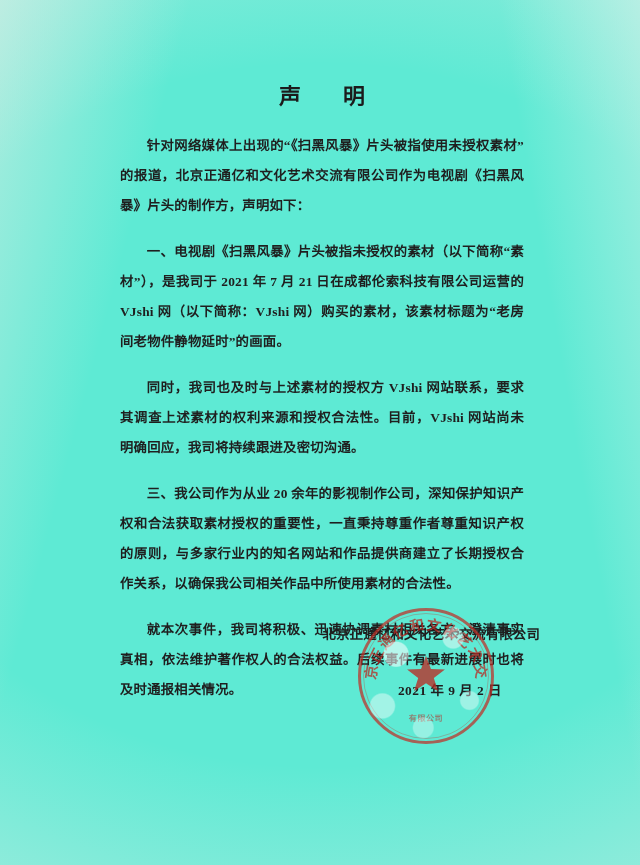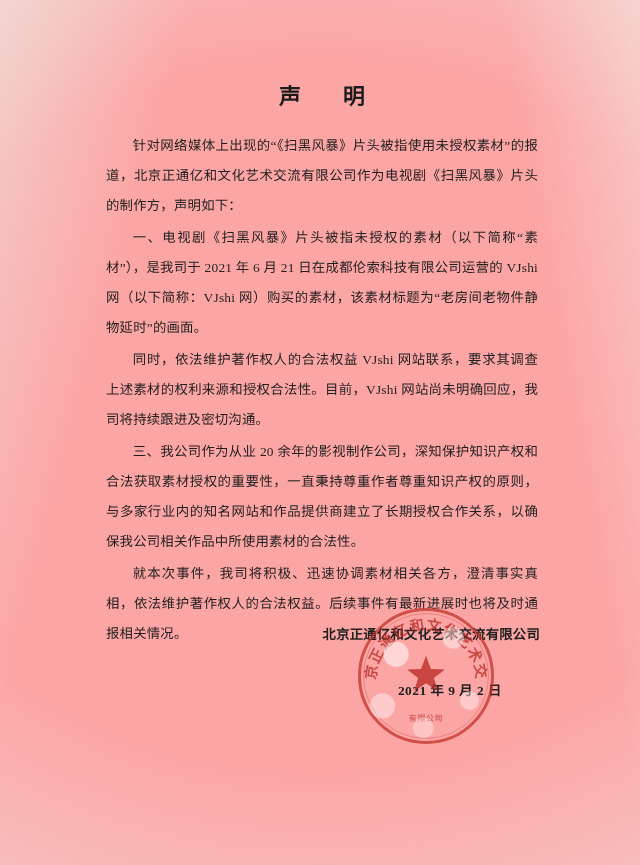--- a/index.html
+++ b/index.html
@@ -12,21 +12,21 @@
     height: 865px;
     background: #ffffff;
     font-family: "Liberation Serif", "DejaVu Serif", serif;
     overflow: hidden;
   }
 
   .page {
     position: relative;
     width: 640px;
     height: 865px;
-    background: #fca5a5;
+    background: #5eead4;
     box-sizing: border-box;
     overflow: hidden;
   }
 
   
   .paper-texture {
     position: absolute;
     inset: 0;
     pointer-events: none;
     background:
@@ -53,24 +53,24 @@
     padding-bottom: 0;
     line-height: 1.2;
     text-indent: 10px;
     font-family: "Liberation Serif", "DejaVu Serif", serif;
   }
 
   .para {
     font-size: 13.4px;
     line-height: 30px;
     color: #1f1f1f;
-    margin: 2px;
+    margin: 16px;
     text-align: justify;
     text-justify: inter-ideograph;
-    font-weight: normal;
+    font-weight: bold;
     letter-spacing: 0.2px;
     font-family: "Liberation Serif", "DejaVu Serif", serif;
   }
 
   .para.indent {
     text-indent: 2em;
   }
 
   .para-gap-first {
     margin-top: 21px;
@@ -180,24 +180,24 @@
 <div class="page">
 
   <div class="paper-texture"></div>
 
   <div class="doc-body">
 
     <h1 class="doc-title">声　明</h1>
 
     <p class="para indent para-gap-first">针对网络媒体上出现的“《扫黑风暴》片头被指使用未授权素材”的报道，北京正通亿和文化艺术交流有限公司作为电视剧《扫黑风暴》片头的制作方，声明如下：</p>
 
-    <p class="para indent">一、电视剧《扫黑风暴》片头被指未授权的素材（以下简称“素材”），是我司于 2021 年 6 月 21 日在成都伦索科技有限公司运营的 VJshi 网（以下简称：VJshi 网）购买的素材，该素材标题为“老房间老物件静物延时”的画面。</p>
-
-
-    <p class="para indent">同时，依法维护著作权人的合法权益 VJshi 网站联系，要求其调查上述素材的权利来源和授权合法性。目前，VJshi 网站尚未明确回应，我司将持续跟进及密切沟通。</p>
+    <p class="para indent">一、电视剧《扫黑风暴》片头被指未授权的素材（以下简称“素材”），是我司于 2021 年 7 月 21 日在成都伦索科技有限公司运营的 VJshi 网（以下简称：VJshi 网）购买的素材，该素材标题为“老房间老物件静物延时”的画面。</p>
+
+
+    <p class="para indent">同时，我司也及时与上述素材的授权方 VJshi 网站联系，要求其调查上述素材的权利来源和授权合法性。目前，VJshi 网站尚未明确回应，我司将持续跟进及密切沟通。</p>
 
     <p class="para indent">三、我公司作为从业 20 余年的影视制作公司，深知保护知识产权和合法获取素材授权的重要性，一直秉持尊重作者尊重知识产权的原则，与多家行业内的知名网站和作品提供商建立了长期授权合作关系，以确保我公司相关作品中所使用素材的合法性。</p>
 
     <p class="para indent">就本次事件，我司将积极、迅速协调素材相关各方，澄清事实真相，依法维护著作权人的合法权益。后续事件有最新进展时也将及时通报相关情况。</p>
 
   </div>
 
   <div class="sign-block">
     <div class="sign-company">北京正通亿和文化艺术交流有限公司</div>
     <div class="sign-date">2021 年 9 月 2 日</div>

